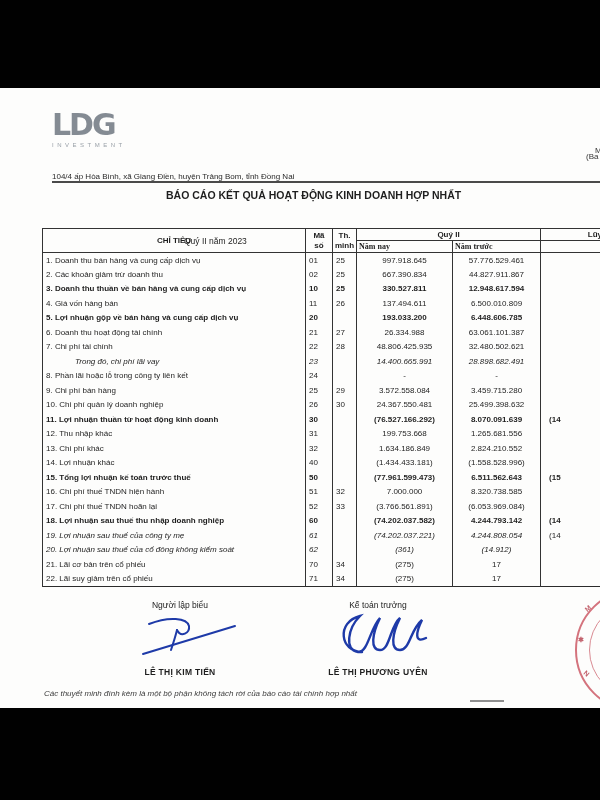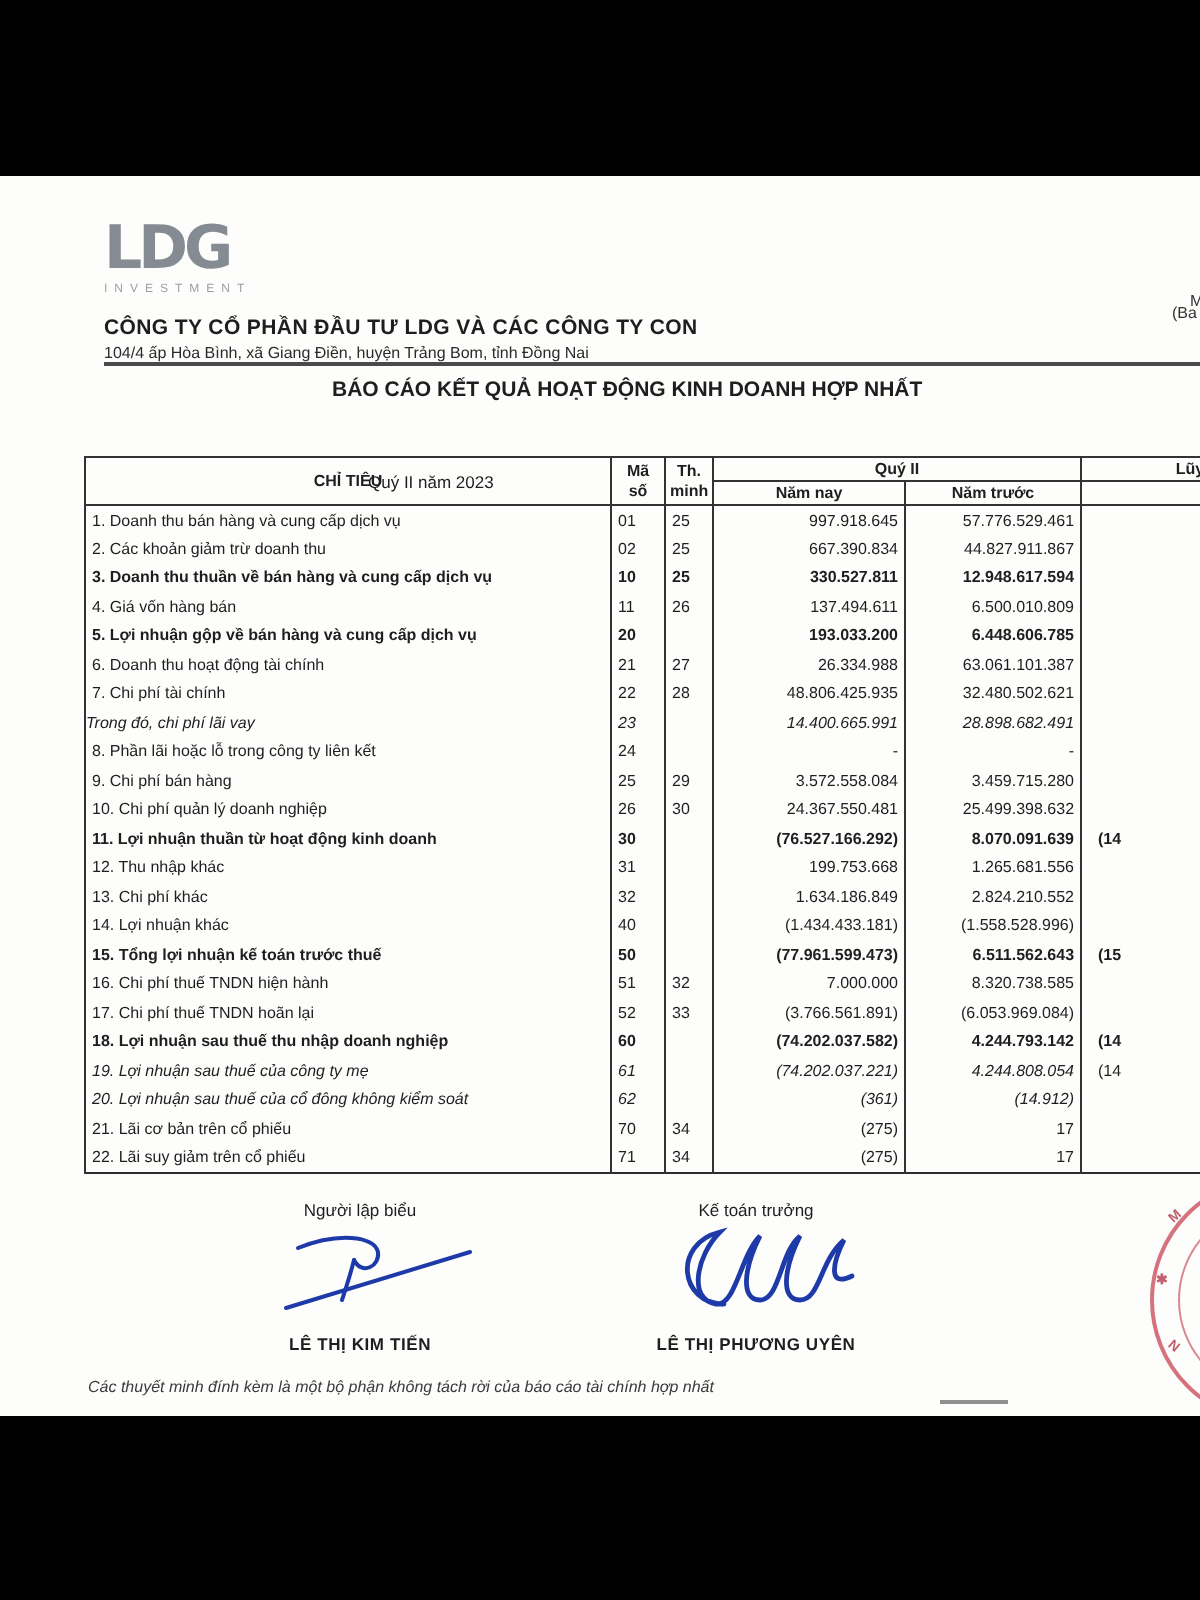--- a/index.html
+++ b/index.html
@@ -21,27 +21,27 @@
   .frag2 { position:absolute; left:595px; top:58px; font-size:8px; color:#333; white-space:nowrap; }
   .report-title { position:absolute; left:166px; top:101px; width:434px; text-align:left; font-size:10.5px; font-weight:bold; white-space:nowrap; }
   .report-period { position:absolute; left:184px; top:116px; width:434px; text-align:left; font-size:8.5px;margin-top:32px; }
 
   
   .fin-table { position:absolute; left:42px; top:140px; width:618px; border-collapse:collapse; table-layout:fixed; border:1.5px solid #2b2b2b; }
   .fin-table th { border:1px solid #333; font-size:8px; padding:0 2px; overflow:hidden; white-space:pre-line; line-height:1.15; }
   .fin-table td { border-left:1px solid #333; border-right:1px solid #333; font-size:8px; padding:0 3px; overflow:hidden; white-space:nowrap; height:14.5px; vertical-align:middle; }
   .col-label{width:263px;} .col-ma{width:27px;} .col-tm{width:24px;} .col-n1{width:96px;} .col-n2{width:88px;} .col-n3{width:120px;}
   th.h-quy { height:12px; }
-  th.h-sub { height:12px; text-align:center; padding-right:2px; }
+  th.h-sub { height:12px; text-align:left; padding-right:2px;font-family:Liberation Serif, serif; }
   td.c-ma, td.c-tm { }
-  td.c-num { text-align:right; }
+  td.c-num { text-align:center; }
   td.c-cut { text-align:left; padding-left:8px; font-style:normal; }
   tr.r-b { font-weight:bold; }
   tr.r-i { font-style:italic; }
-  tr.indent td.c-label { padding-left:0;font-style:italic; }
+  tr.indent td.c-label { padding-left:32px;font-style:italic; }
 
   
   .sig-title { position:absolute; top:512px; font-size:8.5px; text-align:center; width:170px; }
   .sig-title.left { left:95px; } .sig-title.right { left:293px; }
   .sig-svg { position:absolute; }
   .sig-svg.left { left:135px; top:524px; }
   .sig-svg.right { left:328px; top:518px; }
   .sig-name { position:absolute; top:579px; font-size:8.5px; font-weight:bold; text-align:center; width:190px; letter-spacing:.3px; }
   .sig-name.left { left:85px; } .sig-name.right { left:283px; }
   .footer-note { position:absolute; left:44px; top:601px; font-size:8px; font-style:italic; color:#3a3a3a; }
@@ -61,21 +61,20 @@
 <div class="stage">
   <div class="bar top"></div>
 
   <div class="page">
 
     <div class="logo">
       <div class="logo-text">LDG</div>
       <div class="logo-sub">INVESTMENT</div>
     </div>
 
-    <div class="company-name">CÔNG TY CỔ PHẦN ĐẦU TƯ LDG VÀ CÁC CÔNG TY CON</div>
     <div class="company-address">104/4 ấp Hòa Bình, xã Giang Điền, huyện Trảng Bom, tỉnh Đồng Nai</div>
     <div class="head-rule"></div>
 
     <div class="frag1">(Ba</div>
     <div class="frag2">M</div>
 
     <div class="report-title">BÁO CÁO KẾT QUẢ HOẠT ĐỘNG KINH DOANH HỢP NHẤT</div>
     <div class="report-period">Quý II năm 2023</div>
 
     <table class="fin-table">

